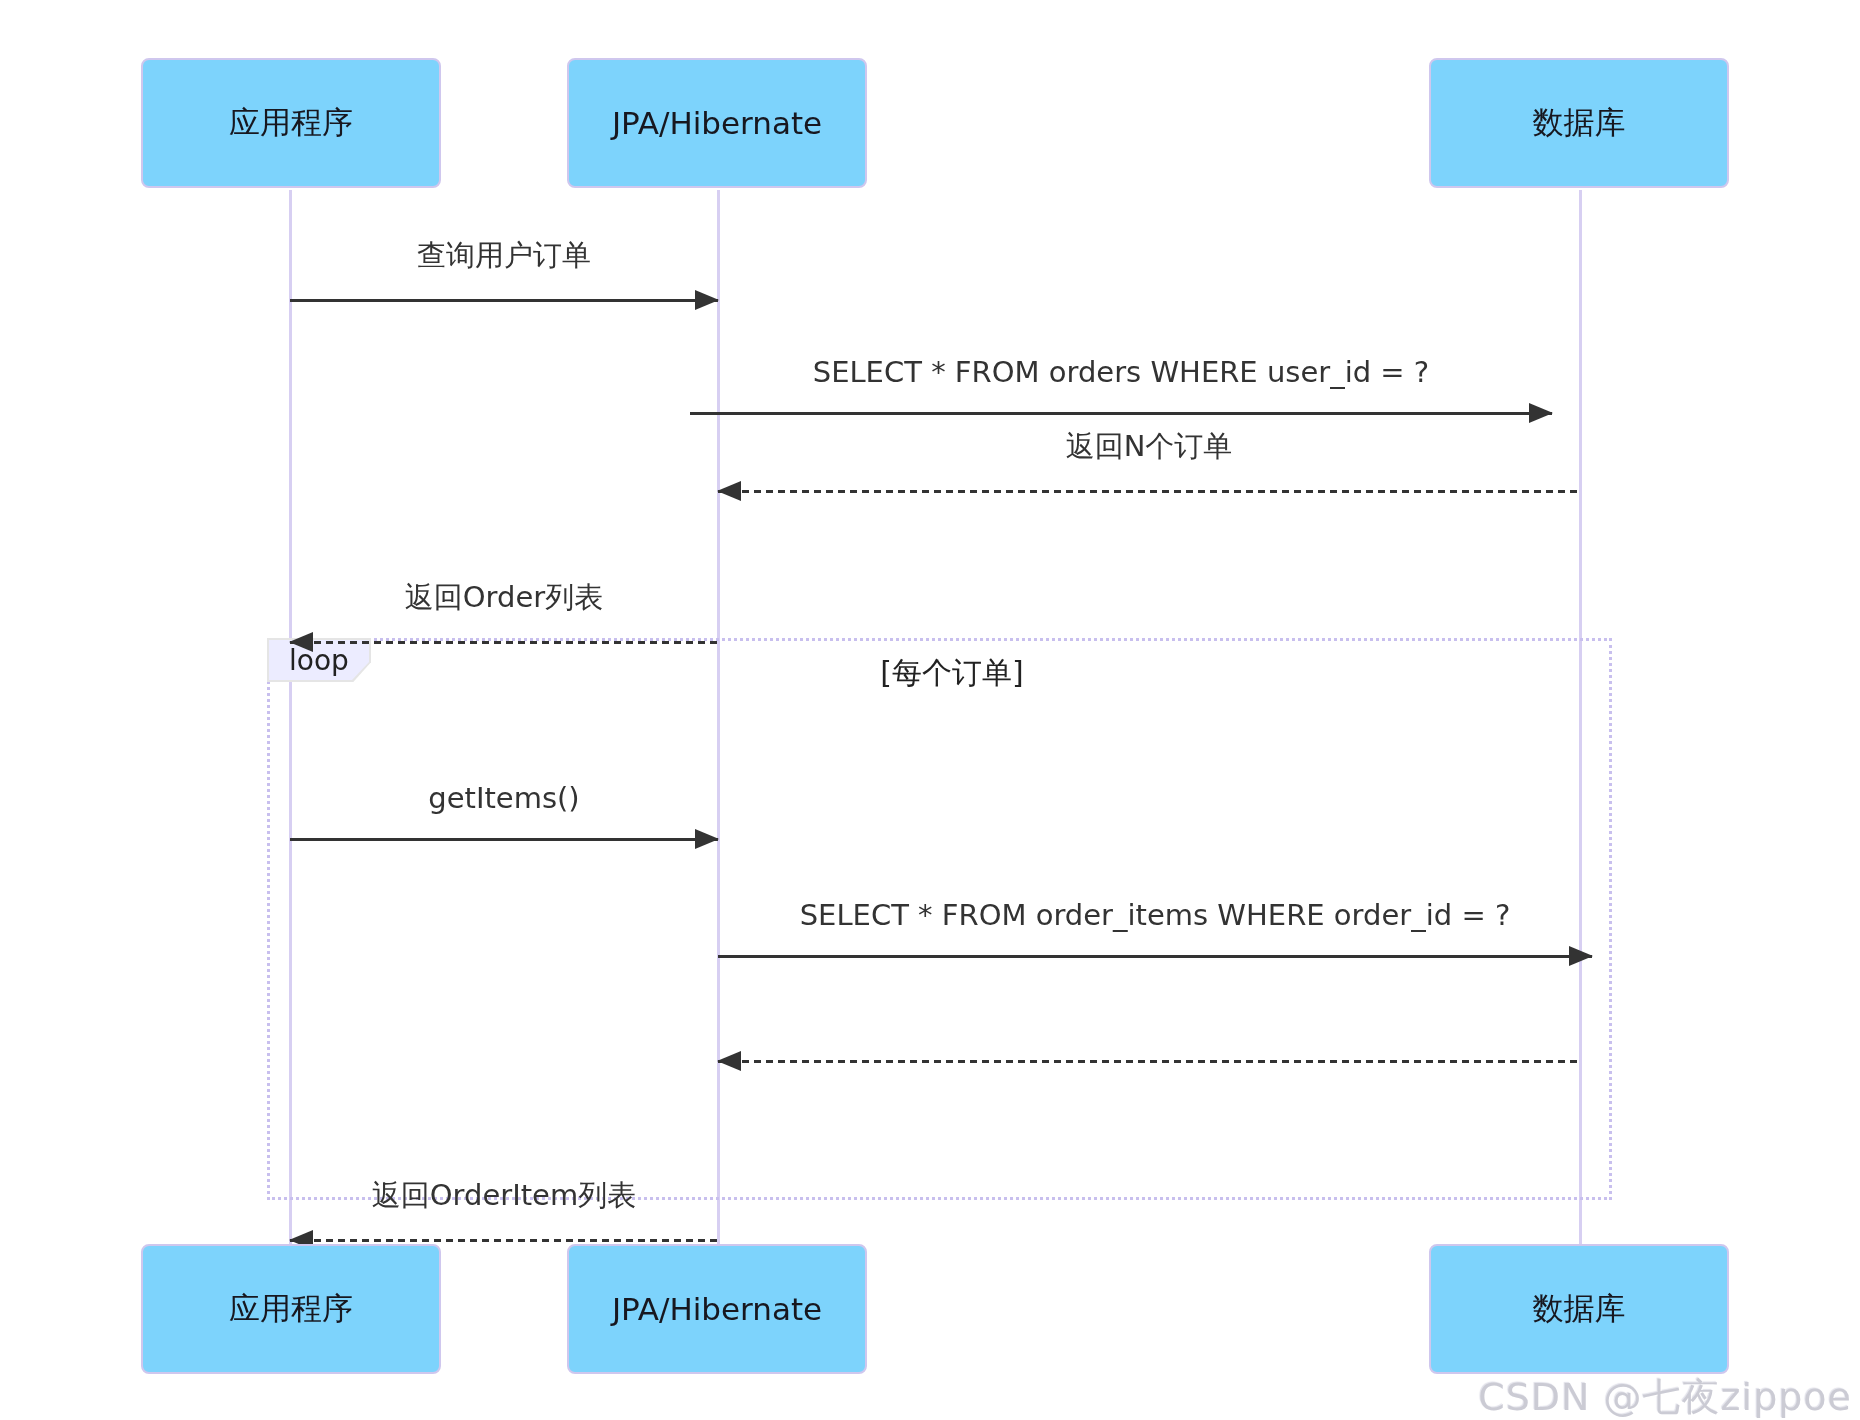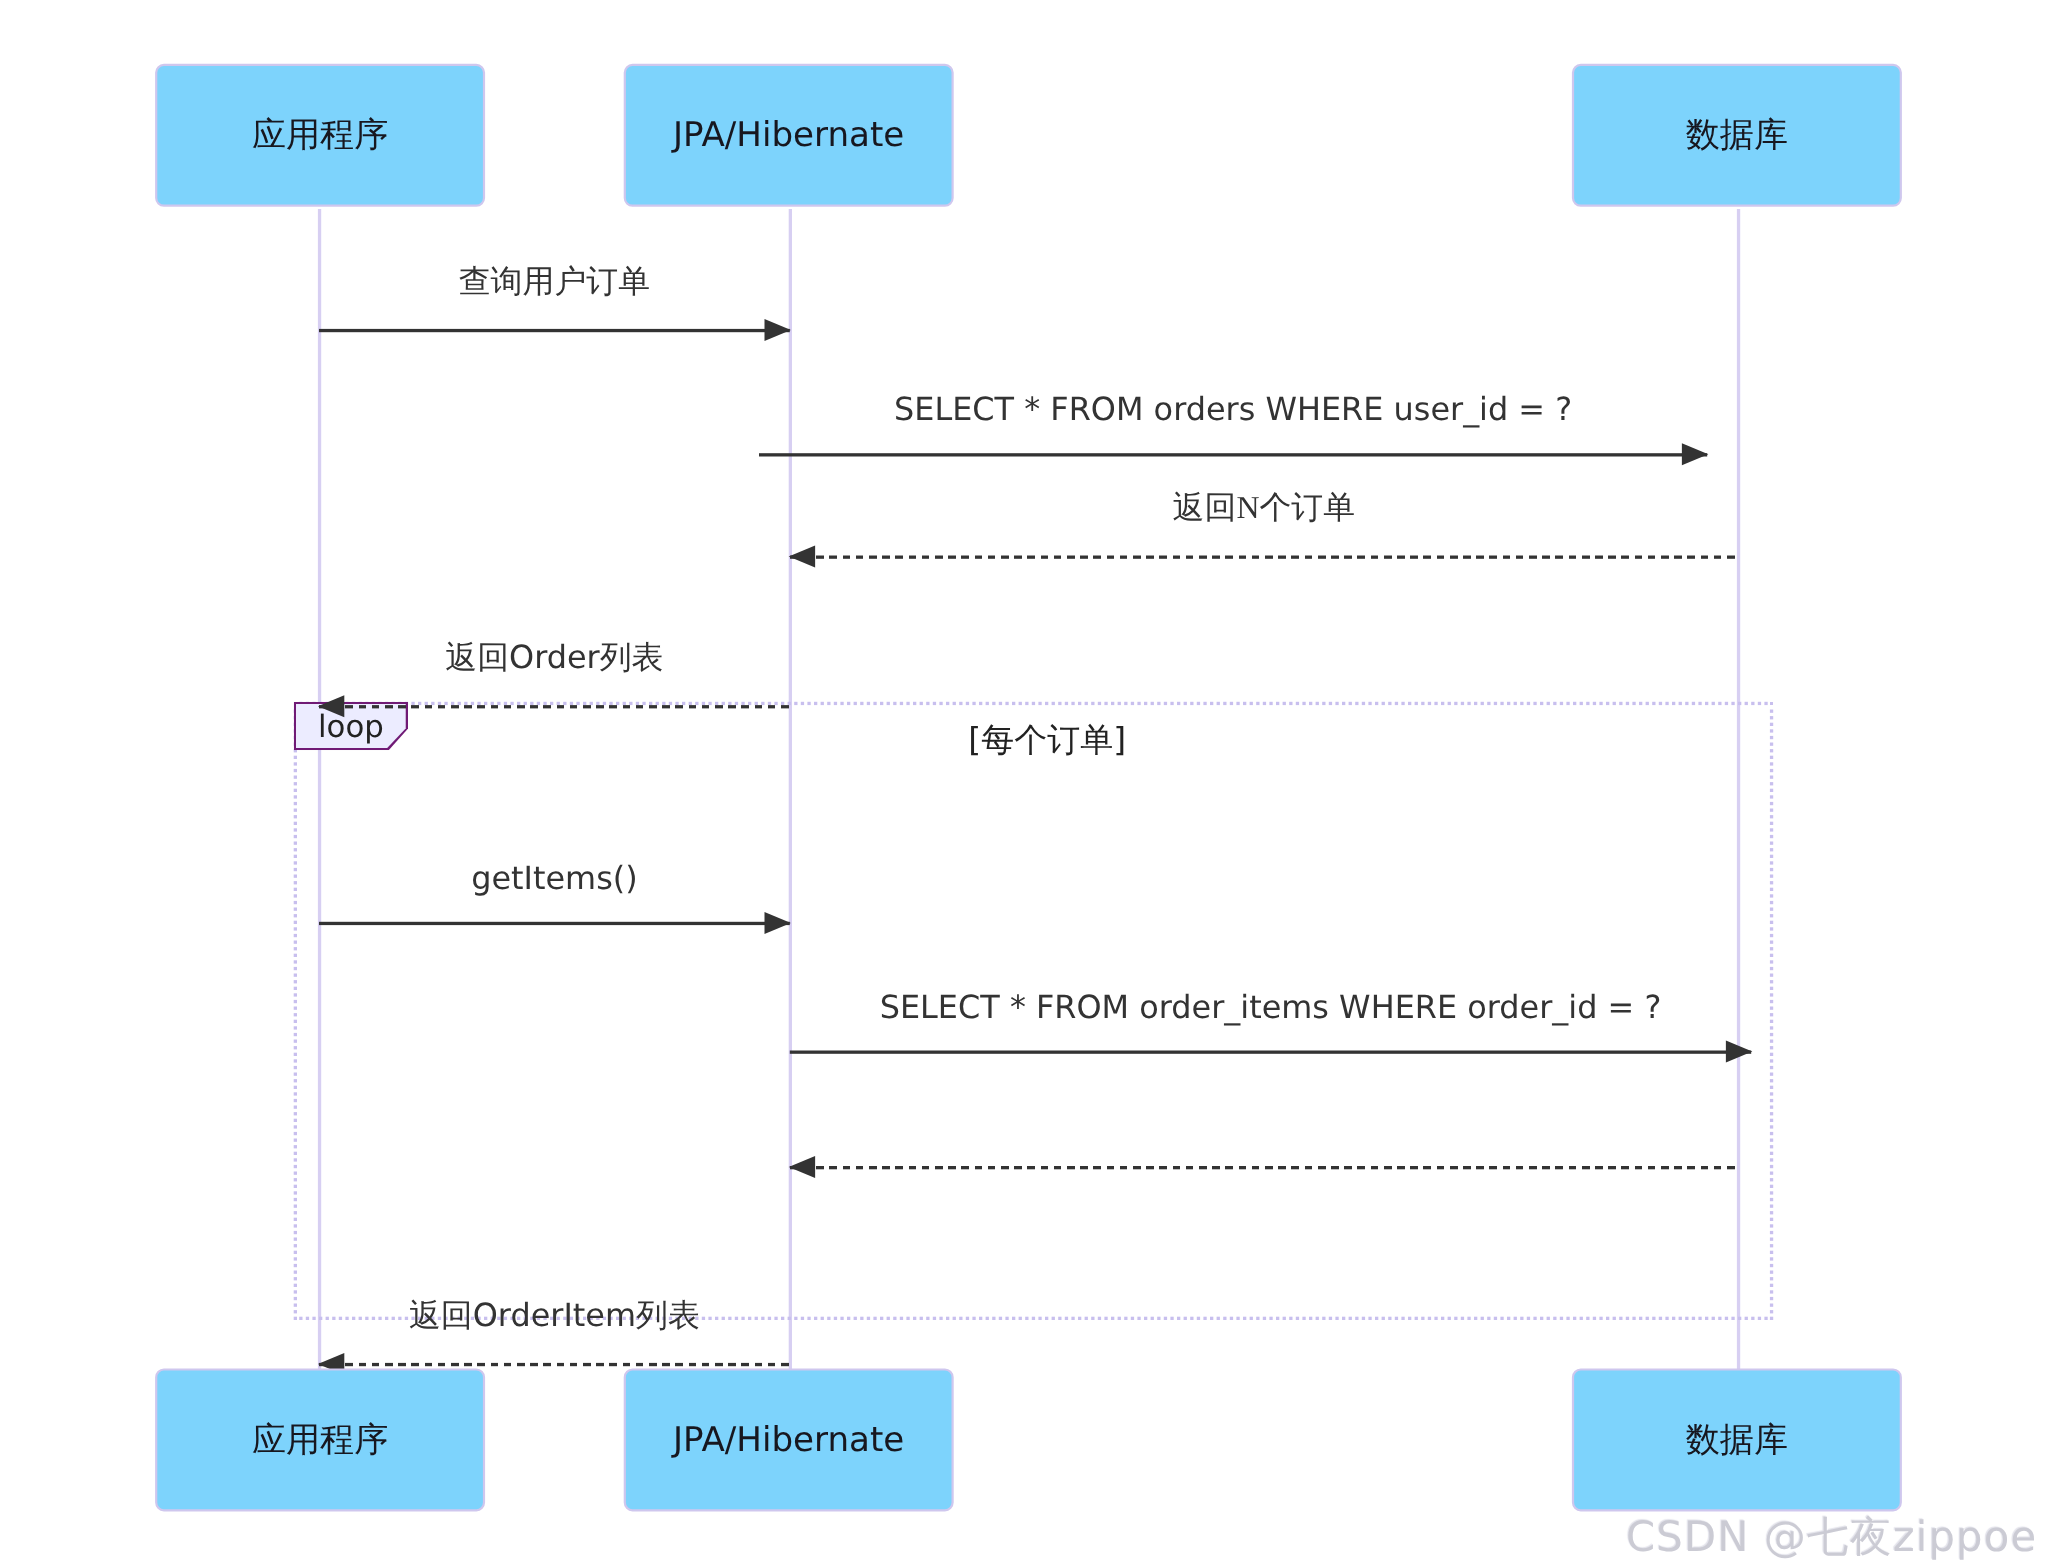--- a/index.html
+++ b/index.html
@@ -86,21 +86,21 @@
     box-sizing: border-box;
     z-index: 2;
     background: transparent;
   }
   .loop-label-outer {
     position: absolute;
     left: -3px;
     top: -3px;
     width: 104px;
     height: 44px;
-    background: #701a75;
+    background: #e5e5e5;
     clip-path: polygon(0 0, 100% 0, 100% 55%, 83% 100%, 0 100%);
     z-index: 3;
   }
   .loop-label-inner {
     position: absolute;
     left: 2px; top: 2px;
     width: 100px; height: 40px;
     background: #ececff;
     clip-path: polygon(0 0, 100% 0, 100% 55%, 83% 100%, 0 100%);
     display: flex;
@@ -156,21 +156,21 @@
     </div>
   </div>
 
   <div class="msg" style="left: 690px; width: 862px; top: 351px;">
     <div class="msg-label">SELECT * FROM orders WHERE user_id = ?</div>
     <div class="msg-line solid">
       <div class="arrowhead right"></div>
     </div>
   </div>
 
-  <div class="msg" style="left: 718px; width: 862px; top: 444px; font-family: Liberation Serif, serif;">
+  <div class="msg" style="left: 718px; width: 862px; top: 429px;">
     <div class="msg-label">返回N个订单</div>
     <div class="msg-line dashed">
       <div class="arrowhead left"></div>
     </div>
   </div>
 
   <div class="msg" style="left: 290px; width: 428px; top: 561px; margin-top: 19px;">
     <div class="msg-label">返回Order列表</div>
     <div class="msg-line dashed">
       <div class="arrowhead left"></div>

